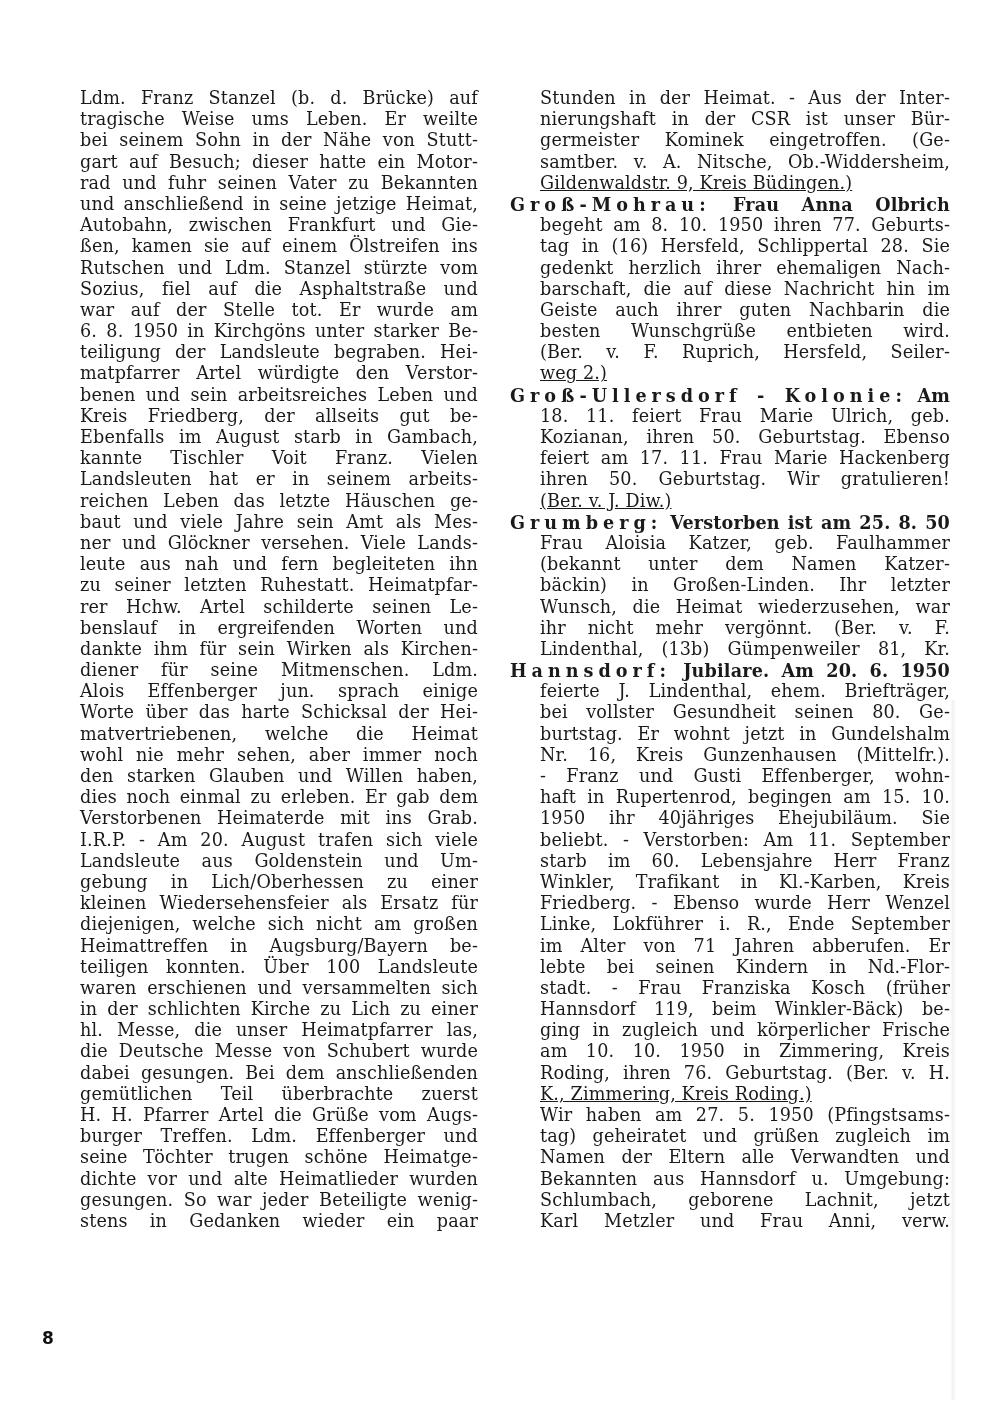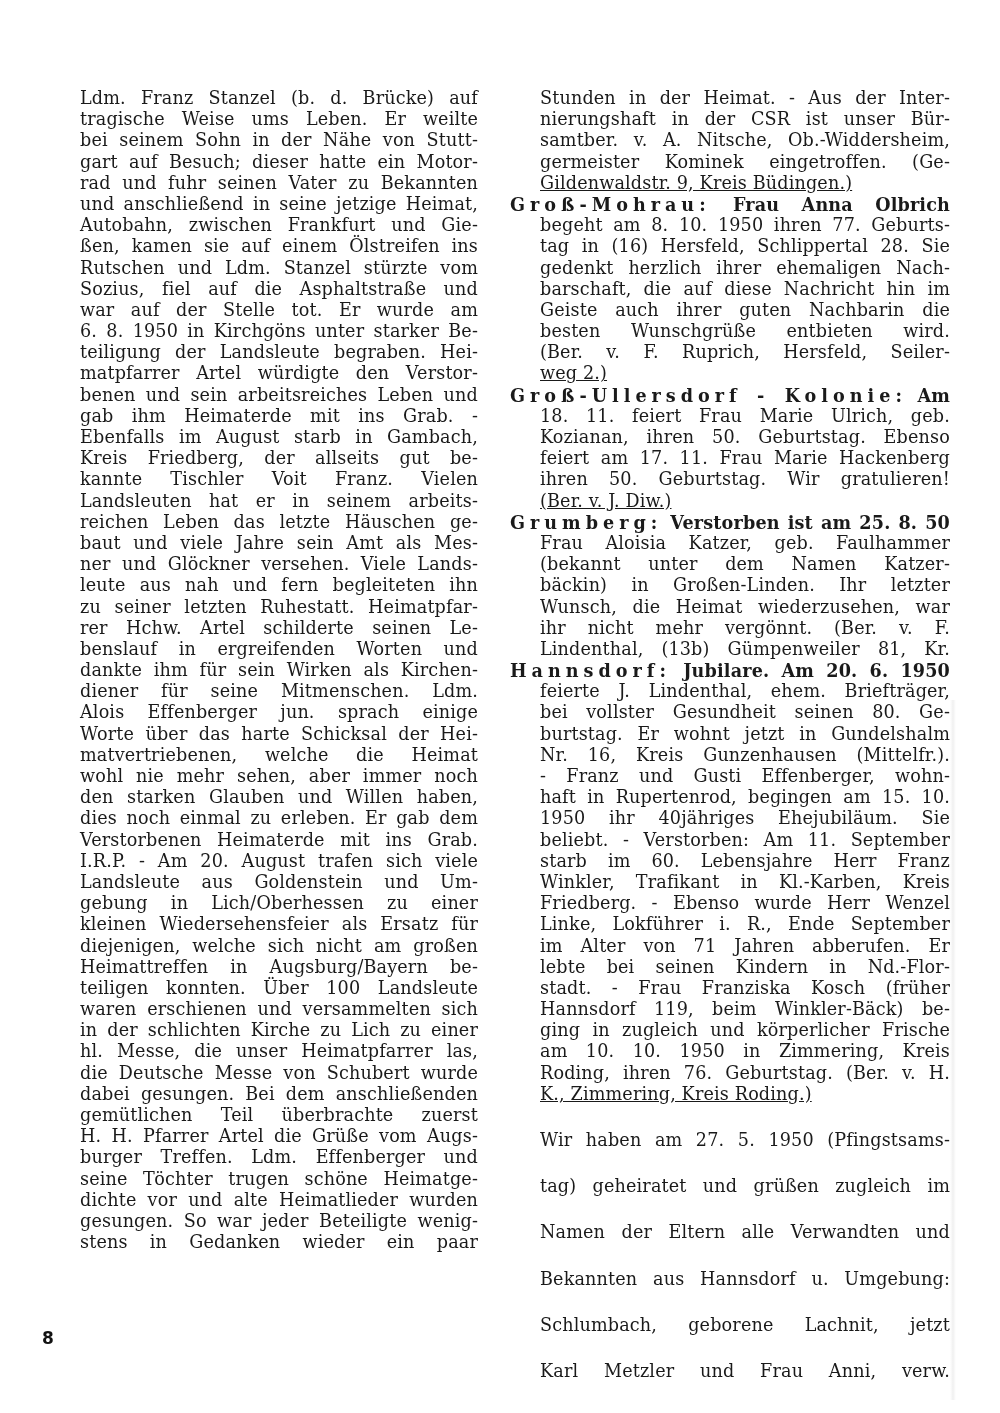--- a/index.html
+++ b/index.html
@@ -50,21 +50,20 @@
     }
     .col-right .line {
       padding-left: 30px;
     }
     .col-right .line.head {
       padding-left: 0;
       font-weight: bold;
     }
     .col-right .line.nohang {
       padding-left: 30px;
-      margin-top: 25px;
     }
     .spaced {
       letter-spacing: 5px;
       font-family: "DejaVu Serif", "Liberation Serif", serif;
     }
     .page-number {
       position: absolute;
       left: 42px;
       top: 1328px;
       font-family: "DejaVu Sans", "Liberation Sans", sans-serif;
@@ -95,23 +94,22 @@
       <span class="line">und anschließend in seine jetzige Heimat,</span>
       <span class="line">Autobahn, zwischen Frankfurt und Gie-</span>
       <span class="line">ßen, kamen sie auf einem Ölstreifen ins</span>
       <span class="line">Rutschen und Ldm. Stanzel stürzte vom</span>
       <span class="line">Sozius, fiel auf die Asphaltstraße und</span>
       <span class="line">war auf der Stelle tot. Er wurde am</span>
       <span class="line">6. 8. 1950 in Kirchgöns unter starker Be-</span>
       <span class="line">teiligung der Landsleute begraben. Hei-</span>
       <span class="line">matpfarrer Artel würdigte den Verstor-</span>
       <span class="line">benen und sein arbeitsreiches Leben und</span>
-      <span class="line">gab ihm Heimaterde mit ins Grab. -</span>
+      <span class="line">Kreis Friedberg, der allseits gut be-</span>
       <span class="line">Ebenfalls im August starb in Gambach,</span>
-      <span class="line">Kreis Friedberg, der allseits gut be-</span>
       <span class="line">kannte Tischler Voit Franz. Vielen</span>
       <span class="line">Landsleuten hat er in seinem arbeits-</span>
       <span class="line">reichen Leben das letzte Häuschen ge-</span>
       <span class="line">baut und viele Jahre sein Amt als Mes-</span>
       <span class="line">ner und Glöckner versehen. Viele Lands-</span>
       <span class="line">leute aus nah und fern begleiteten ihn</span>
       <span class="line">zu seiner letzten Ruhestatt. Heimatpfar-</span>
       <span class="line">rer Hchw. Artel schilderte seinen Le-</span>
       <span class="line">benslauf in ergreifenden Worten und</span>
       <span class="line">dankte ihm für sein Wirken als Kirchen-</span>
@@ -140,22 +138,22 @@
       <span class="line">burger Treffen. Ldm. Effenberger und</span>
       <span class="line">seine Töchter trugen schöne Heimatge-</span>
       <span class="line">dichte vor und alte Heimatlieder wurden</span>
       <span class="line">gesungen. So war jeder Beteiligte wenig-</span>
       <span class="line">stens in Gedanken wieder ein paar</span>
     </div>
 
   <div class="col col-right" id="right-col">
       <span class="line">Stunden in der Heimat. - Aus der Inter-</span>
       <span class="line">nierungshaft in der CSR ist unser Bür-</span>
+      <span class="line">germeister Kominek eingetroffen. (Ge-</span>
       <span class="line">samtber. v. A. Nitsche, Ob.-Widdersheim,</span>
-      <span class="line">germeister Kominek eingetroffen. (Ge-</span>
       <span class="line last">Gildenwaldstr. 9, Kreis Büdingen.)</span>
       <span class="line head"><span class="spaced">Groß-Mohrau:</span> <span>Frau Anna Olbrich</span></span>
       <span class="line">begeht am 8. 10. 1950 ihren 77. Geburts-</span>
       <span class="line">tag in (16) Hersfeld, Schlippertal 28. Sie</span>
       <span class="line">gedenkt herzlich ihrer ehemaligen Nach-</span>
       <span class="line">barschaft, die auf diese Nachricht hin im</span>
       <span class="line">Geiste auch ihrer guten Nachbarin die</span>
       <span class="line">besten Wunschgrüße entbieten wird.</span>
       <span class="line">(Ber. v. F. Ruprich, Hersfeld, Seiler-</span>
       <span class="line last">weg 2.)</span>

